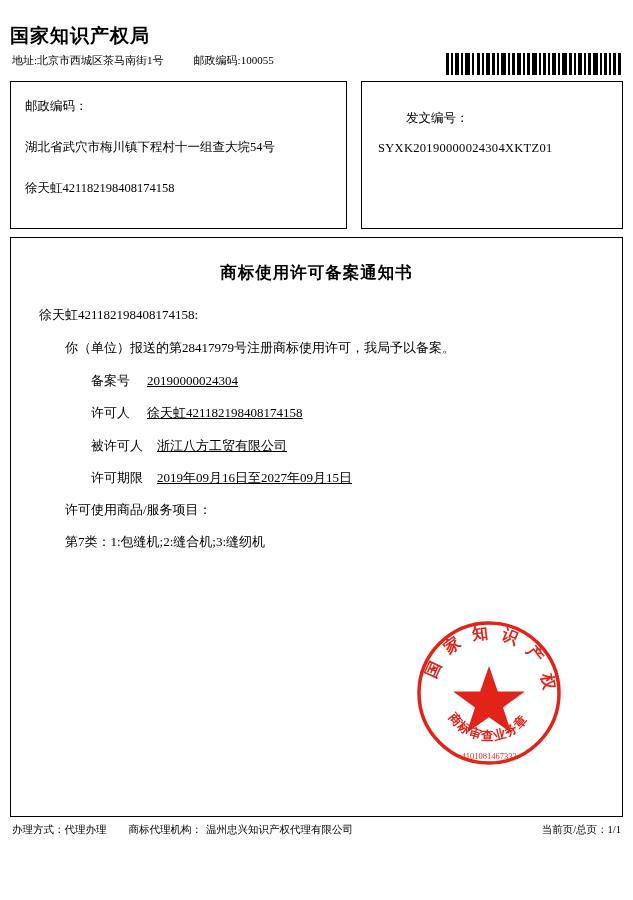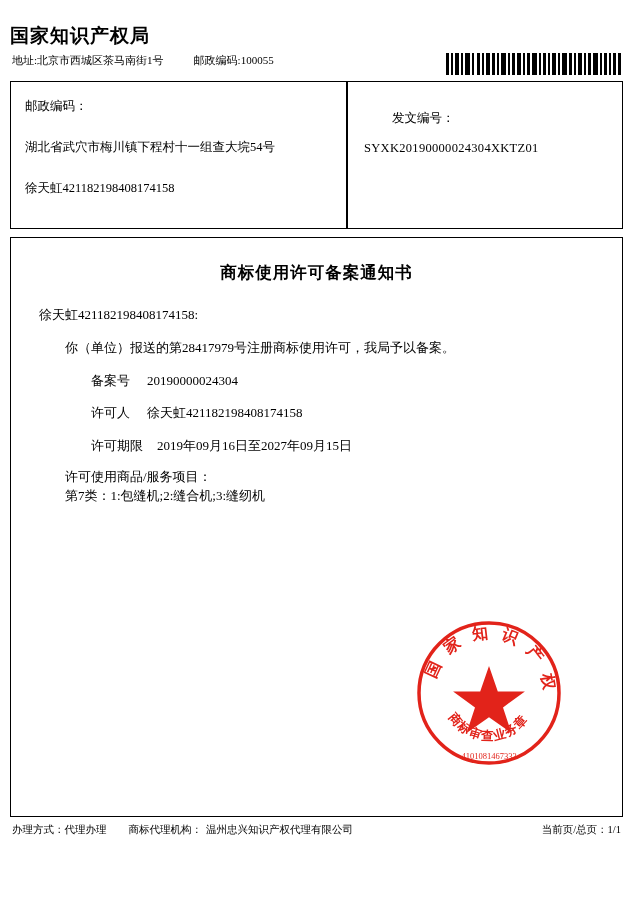--- a/index.html
+++ b/index.html
@@ -50,20 +50,21 @@
     margin-left: auto;
     height: 22px;
     display: flex;
     align-items: center;
   }
   .barcode svg { display: block; }
 
   
   .top-boxes {
     display: flex;
+    gap: 14px;
     margin-top: 2px;
   }
   .box {
     border: 1px solid #000;
     box-sizing: border-box;
   }
   .box-left {
     width: 337px;
     height: 148px;
     padding: 16px 14px 10px 14px;
@@ -122,31 +123,33 @@
     font-size: 13px;
     text-indent: 2em;
     margin-bottom: 13px;
     line-height: 1.5;
   }
   .kv {
     font-size: 13px;
     text-indent: 2em;
     margin-bottom: 13px;
     line-height: 1.5;
+    text-decoration: underline;
   }
   .kv .k {
     display: inline-block;
     min-width: 68px;
   }
   .kv .v {
     margin-left: 14px;
   }
   .goods-head {
     font-size: 13px;
     text-indent: 2em;
+    margin-bottom: 13px;
   }
   .goods-body {
     font-size: 13px;
     text-indent: 2em;
     line-height: 1.5;
   }
 
   
   .seal {
     position: absolute;
@@ -242,20 +245,23 @@
     <div class="addressee">徐天虹421182198408174158:</div>
     <div class="para">你（单位）报送的第28417979号注册商标使用许可，我局予以备案。</div>
 
     <div class="kv">
       <span class="k">备案号</span><span class="v">20190000024304</span>
     </div>
     <div class="kv">
       <span class="k">许可人</span><span class="v">徐天虹421182198408174158</span>
     </div>
     <div class="kv">
+      <span class="k">被许可人</span><span class="v">浙江八方工贸有限公司</span>
+    </div>
+    <div class="kv">
       <span class="k">许可期限</span><span class="v">2019年09月16日至2027年09月15日</span>
     </div>
 
     <div class="goods-head">许可使用商品/服务项目：</div>
     <div class="goods-body">第7类：1:包缝机;2:缝合机;3:缝纫机</div>
 
     <div class="seal">
       <svg width="150" height="150" viewBox="0 0 150 150">
         <defs>
           <path id="arcTop" d="M 20,75 A 55,55 0 0 1 130,75"></path>

